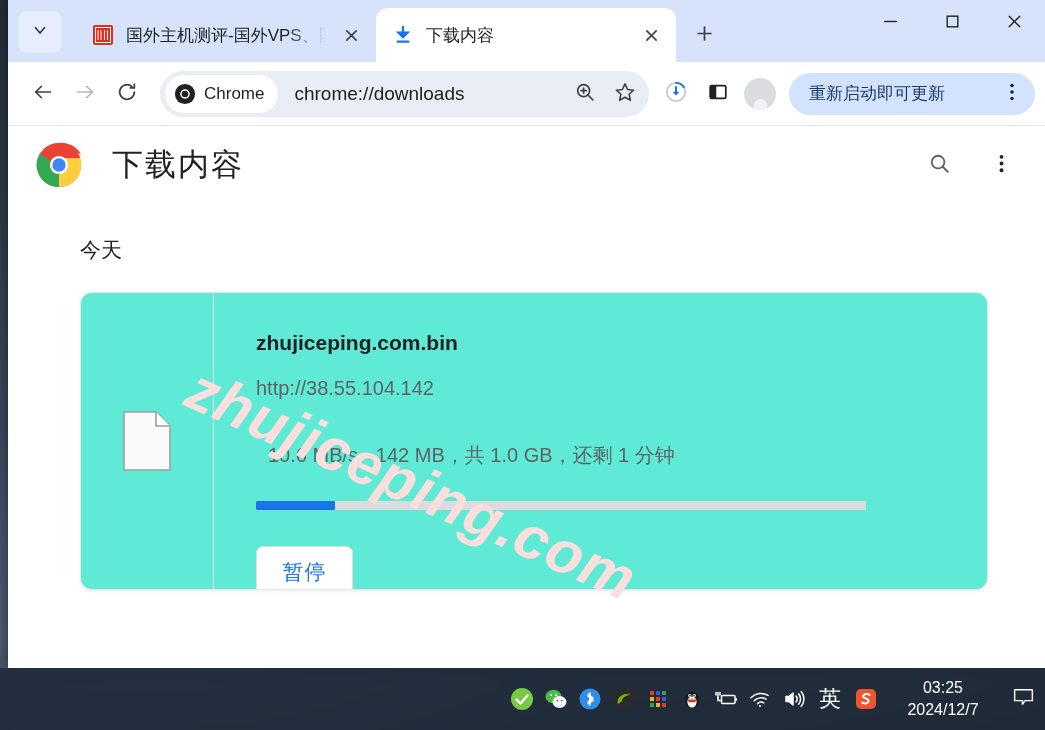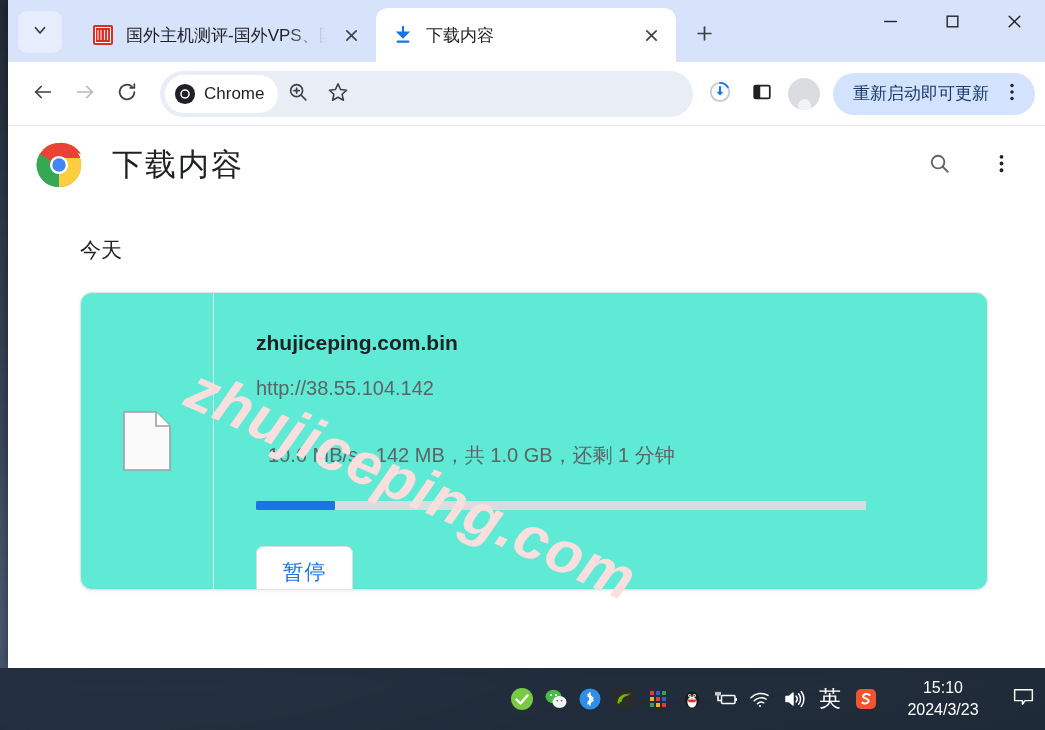--- a/index.html
+++ b/index.html
@@ -148,20 +148,21 @@
   .omnibox .tb-icon { width: 40px; height: 40px; }
 
   .update-pill {
     height: 42px; border-radius: 21px;
     background: #d3e3fd;
     display: flex; align-items: center;
     padding: 0 6px 0 20px;
     margin-left: 8px;
     flex: 0 0 auto;
     cursor: pointer;
+    gap: 44px;
   }
   .update-pill .txt { font-size: 17px; color: #1b3a6b; white-space: nowrap; }
   .update-pill .tb-icon { width: 34px; height: 34px; margin-left: 6px; }
 
   .avatar {
     width: 32px; height: 32px; border-radius: 50%;
     background: #dadce0;
     display: flex; align-items: flex-end; justify-content: center;
     overflow: hidden;
   }
@@ -420,20 +421,21 @@
       <div class="chrome-chip">
         <span class="logo">
           <svg viewBox="0 0 24 24">
             <circle cx="12" cy="12" r="11" fill="#202124"></circle>
             <circle cx="12" cy="12" r="5.2" fill="#ffffff"></circle>
             <circle cx="12" cy="12" r="3.6" fill="#202124"></circle>
           </svg>
         </span>
         <span class="label">Chrome</span>
       </div>
+      <span class="url" title="搜索 Google 或输入网址">chrome://downloads</span>
       <div class="tb-icon">
         <span>
           <svg viewBox="0 0 24 24" fill="none" stroke="#3c4043" stroke-width="1.8" stroke-linecap="round">
             <circle cx="10.5" cy="10.5" r="6.5"></circle>
               <line x1="15.3" y1="15.3" x2="20.5" y2="20.5"></line>
             <line x1="10.5" y1="7.6" x2="10.5" y2="13.4"></line>
               <line x1="7.6" y1="10.5" x2="13.4" y2="10.5"></line>
           </svg>
         </span>
       </div>
@@ -655,22 +657,22 @@
     <div class="tray-item">
       <svg viewBox="0 0 24 24">
         <rect x="2" y="2" width="20" height="20" rx="5" fill="#f2542d"></rect>
         <path d="M15.6 8 C14 6.6 9.6 6.4 9.2 9.3 C8.9 11.5 14.4 11.2 14.6 13.6
                  C14.8 16.3 10.3 17.1 8.4 15.6" fill="none" stroke="#ffffff" stroke-width="2" stroke-linecap="round"></path>
       </svg>
     </div>
   </div>
 
   <div class="clock">
-    <div>15:10</div>
-    <div>2024/3/23</div>
+    <div>03:25</div>
+    <div>2024/12/7</div>
   </div>
 
   <div class="notif-btn">
     <span>
       <svg viewBox="0 0 24 24" fill="none" stroke="#ffffff" stroke-width="1.4" stroke-linejoin="round">
         <path d="M3.5 4.5 H20.5 V15 H13.5 L11 18.5 L11 15 H3.5 Z"></path>
       </svg>
     </span>
   </div>
 </div>

